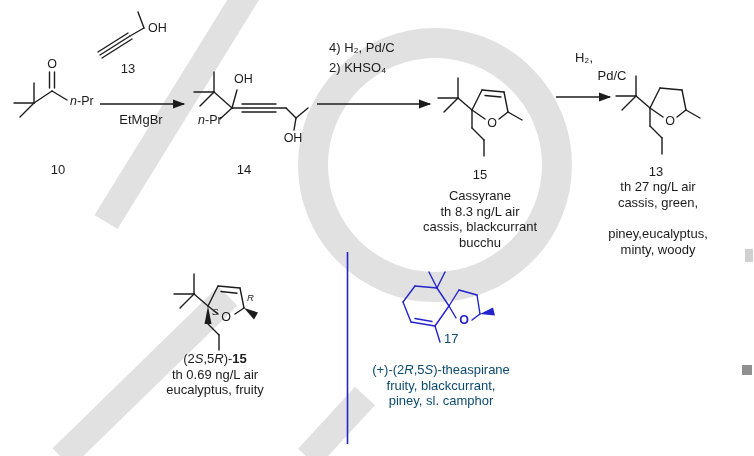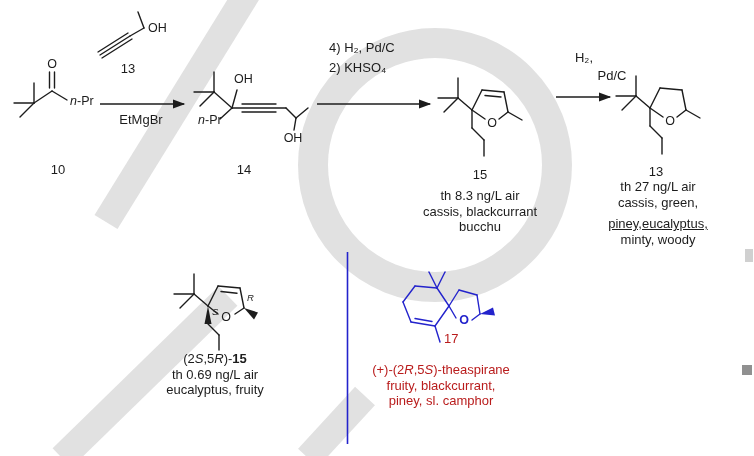--- a/index.html
+++ b/index.html
@@ -7,22 +7,22 @@
   .canvas {
     position:relative; width:754px; height:456px; background:#ffffff;
     font-family:"Liberation Sans", sans-serif; color:#1c1c1c; overflow:hidden;
   }
   .bg { position:absolute; left:0; top:0; }
   .txt { position:absolute; font-size:13px; line-height:15.5px; white-space:nowrap; }
   .blk { position:absolute; font-size:13px; line-height:15.5px; text-align:center; }
   .blk div { line-height:15.5px; }
   .bold { font-weight:normal; }
   .center { text-align:center; }
-  .blue { color:#b91c1c; }
-  .gap-top { margin-top:6px;text-decoration:underline; }
+  .blue { color:#0c4a6e; }
+  .gap-top { margin-top:16px; }
   .struct { position:absolute; overflow:visible; }
   .struct line { stroke:#1c1c1c; stroke-width:1.4; stroke-linecap:round; fill:none; }
   .struct polygon { fill:#1c1c1c; stroke:none; }
   .struct text { font-family:"Liberation Sans", sans-serif; font-size:12.5px; fill:#1c1c1c; }
   .struct text.atom-i { font-style:italic; }
   .struct text.stereo { font-size:9.5px; font-style:italic; }
   .struct.bluechem line { stroke:#2323cc; }
   .struct.bluechem polygon { fill:#2323cc; }
   .struct.bluechem text { fill:#2323cc; font-weight:bold; }
   i { font-style:italic; }
@@ -189,20 +189,21 @@
   <div class="txt bold center" style="left:232px;top:162px;width:24px">14</div>
   <div class="txt" style="left:329px;top:40px">4) H₂, Pd/C</div>
   <div class="txt" style="left:329px;top:60px">2) KHSO₄</div>
   <div class="txt bold center" style="left:468px;top:167px;width:24px">15</div>
   <div class="txt center" style="left:558px;top:50px;width:52px">H₂,</div>
   <div class="txt center" style="left:586px;top:68px;width:52px">Pd/C</div>
   <div class="txt bold center" style="left:644px;top:164px;width:24px">13</div>
   <div class="txt bold blue" style="left:444px;top:331px">17</div>
 
   <div class="blk" style="left:405px;top:188px;width:150px">
+    <div>Cassyrane</div>
     <div>th 8.3 ng/L air</div>
     <div>cassis, blackcurrant</div>
     <div>bucchu</div>
   </div>
 
   <div class="blk" style="left:583px;top:179px;width:150px">
     <div>th 27 ng/L air</div>
     <div>cassis, green,</div>
     <div class="gap-top">piney,eucalyptus,</div>
     <div>minty, woody</div>

